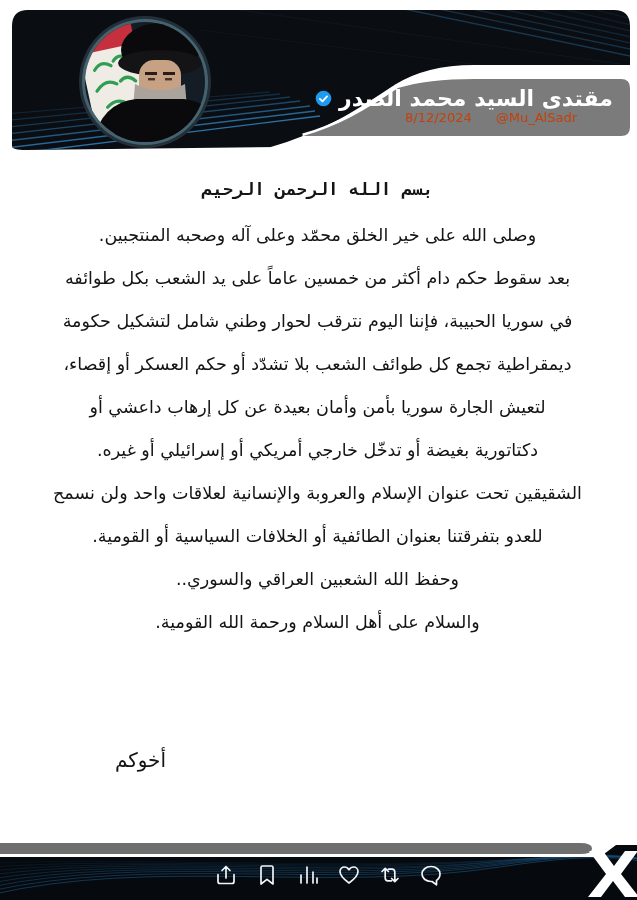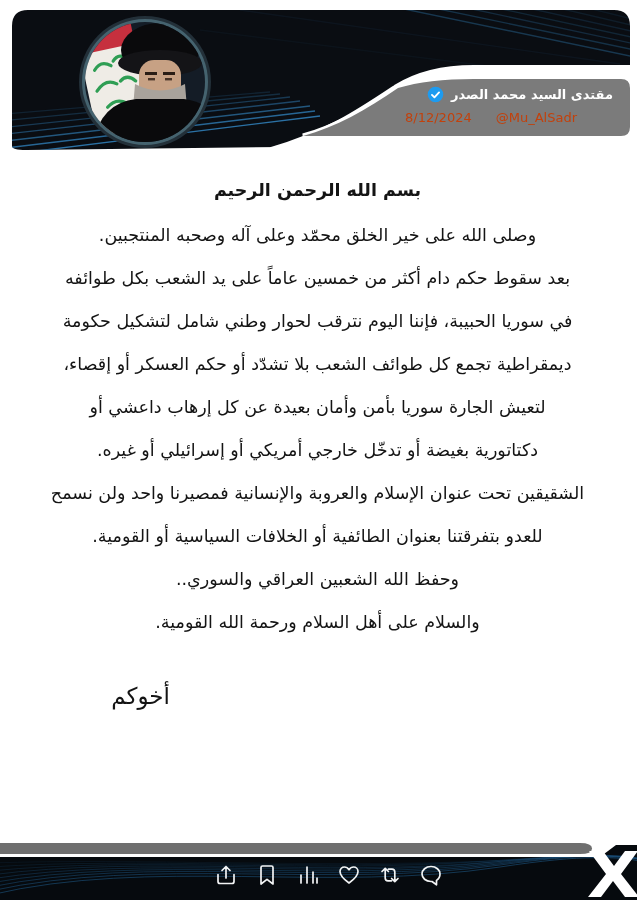--- a/index.html
+++ b/index.html
@@ -1,30 +1,30 @@
 <!DOCTYPE html>
 <html><head>
 <meta charset="utf-8">
 <style>
   html,body{margin:0;padding:0;}
   body{width:637px;height:900px;background:#ffffff;overflow:hidden;position:relative;
        font-family:"DejaVu Sans","Liberation Sans",sans-serif;}
   .abs{position:absolute;}
   
   .name-row{top:86px;right:24px;display:flex;align-items:center;gap:7px;direction:rtl;
-            color:#ffffff;font-size:13px;font-weight:bold;letter-spacing:.2px;}
+            color:#ffffff;font-size:22px;font-weight:bold;letter-spacing:.2px;}
   .badge{width:17px;height:17px;flex:0 0 auto;}
   .meta-row{top:110px;right:60px;display:flex;gap:24px;direction:ltr;
             color:#c2410c;font-size:13px;}
   
   .letter{top:178px;right:27px;width:585px;color:#141414;}
-  .basmala{text-align:center;font-weight:bold;font-size:17.5px;line-height:24px;margin-bottom:12px;}
+  .basmala{text-align:center;font-weight:bold;font-size:17.5px;line-height:24px;margin-bottom:12px;font-family:Liberation Mono, monospace;}
   .line{direction:rtl;text-align:center;font-size:17.5px;line-height:43px;white-space:nowrap;}
-  .signature{top:680px;left:58px;width:165px;text-align:center;direction:rtl;
-             color:#141414;font-size:23px;line-height:33px;}
+  .signature{top:744px;left:58px;width:165px;text-align:center;direction:rtl;
+             color:#141414;font-size:20px;line-height:33px;}
   
   .actions{top:862px;left:0;width:100%;display:flex;justify-content:center;gap:15px;
            transform:translateX(10px);}
   .action-btn{width:26px;height:26px;display:flex;align-items:center;justify-content:center;}
   .action-btn svg{width:24px;height:24px;stroke:#f2f4f5;stroke-width:1.7;fill:none;
                   stroke-linecap:round;stroke-linejoin:round;}
 </style>
 </head>
 <body>
 
@@ -108,21 +108,21 @@
 </div>
 
 <div class="abs letter">
   <div class="basmala">بسم الله الرحمن الرحيم</div>
   <div class="line">وصلى الله على خير الخلق محمّد وعلى آله وصحبه المنتجبين.</div>
   <div class="line">بعد سقوط حكم دام أكثر من خمسين عاماً على يد الشعب بكل طوائفه</div>
   <div class="line">في سوريا الحبيبة، فإننا اليوم نترقب لحوار وطني شامل لتشكيل حكومة</div>
   <div class="line">ديمقراطية تجمع كل طوائف الشعب بلا تشدّد أو حكم العسكر أو إقصاء،</div>
   <div class="line">لتعيش الجارة سوريا بأمن وأمان بعيدة عن كل إرهاب داعشي أو</div>
   <div class="line">دكتاتورية بغيضة أو تدخّل خارجي أمريكي أو إسرائيلي أو غيره.</div>
-  <div class="line">الشقيقين تحت عنوان الإسلام والعروبة والإنسانية فمصيرنا واحد ولن نسمح</div>
+  <div class="line">الشقيقين تحت عنوان الإسلام والعروبة والإنسانية لعلاقات واحد ولن نسمح</div>
   <div class="line">للعدو بتفرقتنا بعنوان الطائفية أو الخلافات السياسية أو القومية.</div>
   <div class="line">وحفظ الله الشعبين العراقي والسوري..</div>
   <div class="line">والسلام على أهل السلام ورحمة الله القومية.</div>
 </div>
 
 <div class="abs signature">
   <div>أخوكم</div>
 </div>
 
 <svg class="abs" style="top:843px;left:0" width="637" height="57" viewBox="0 0 637 57">

